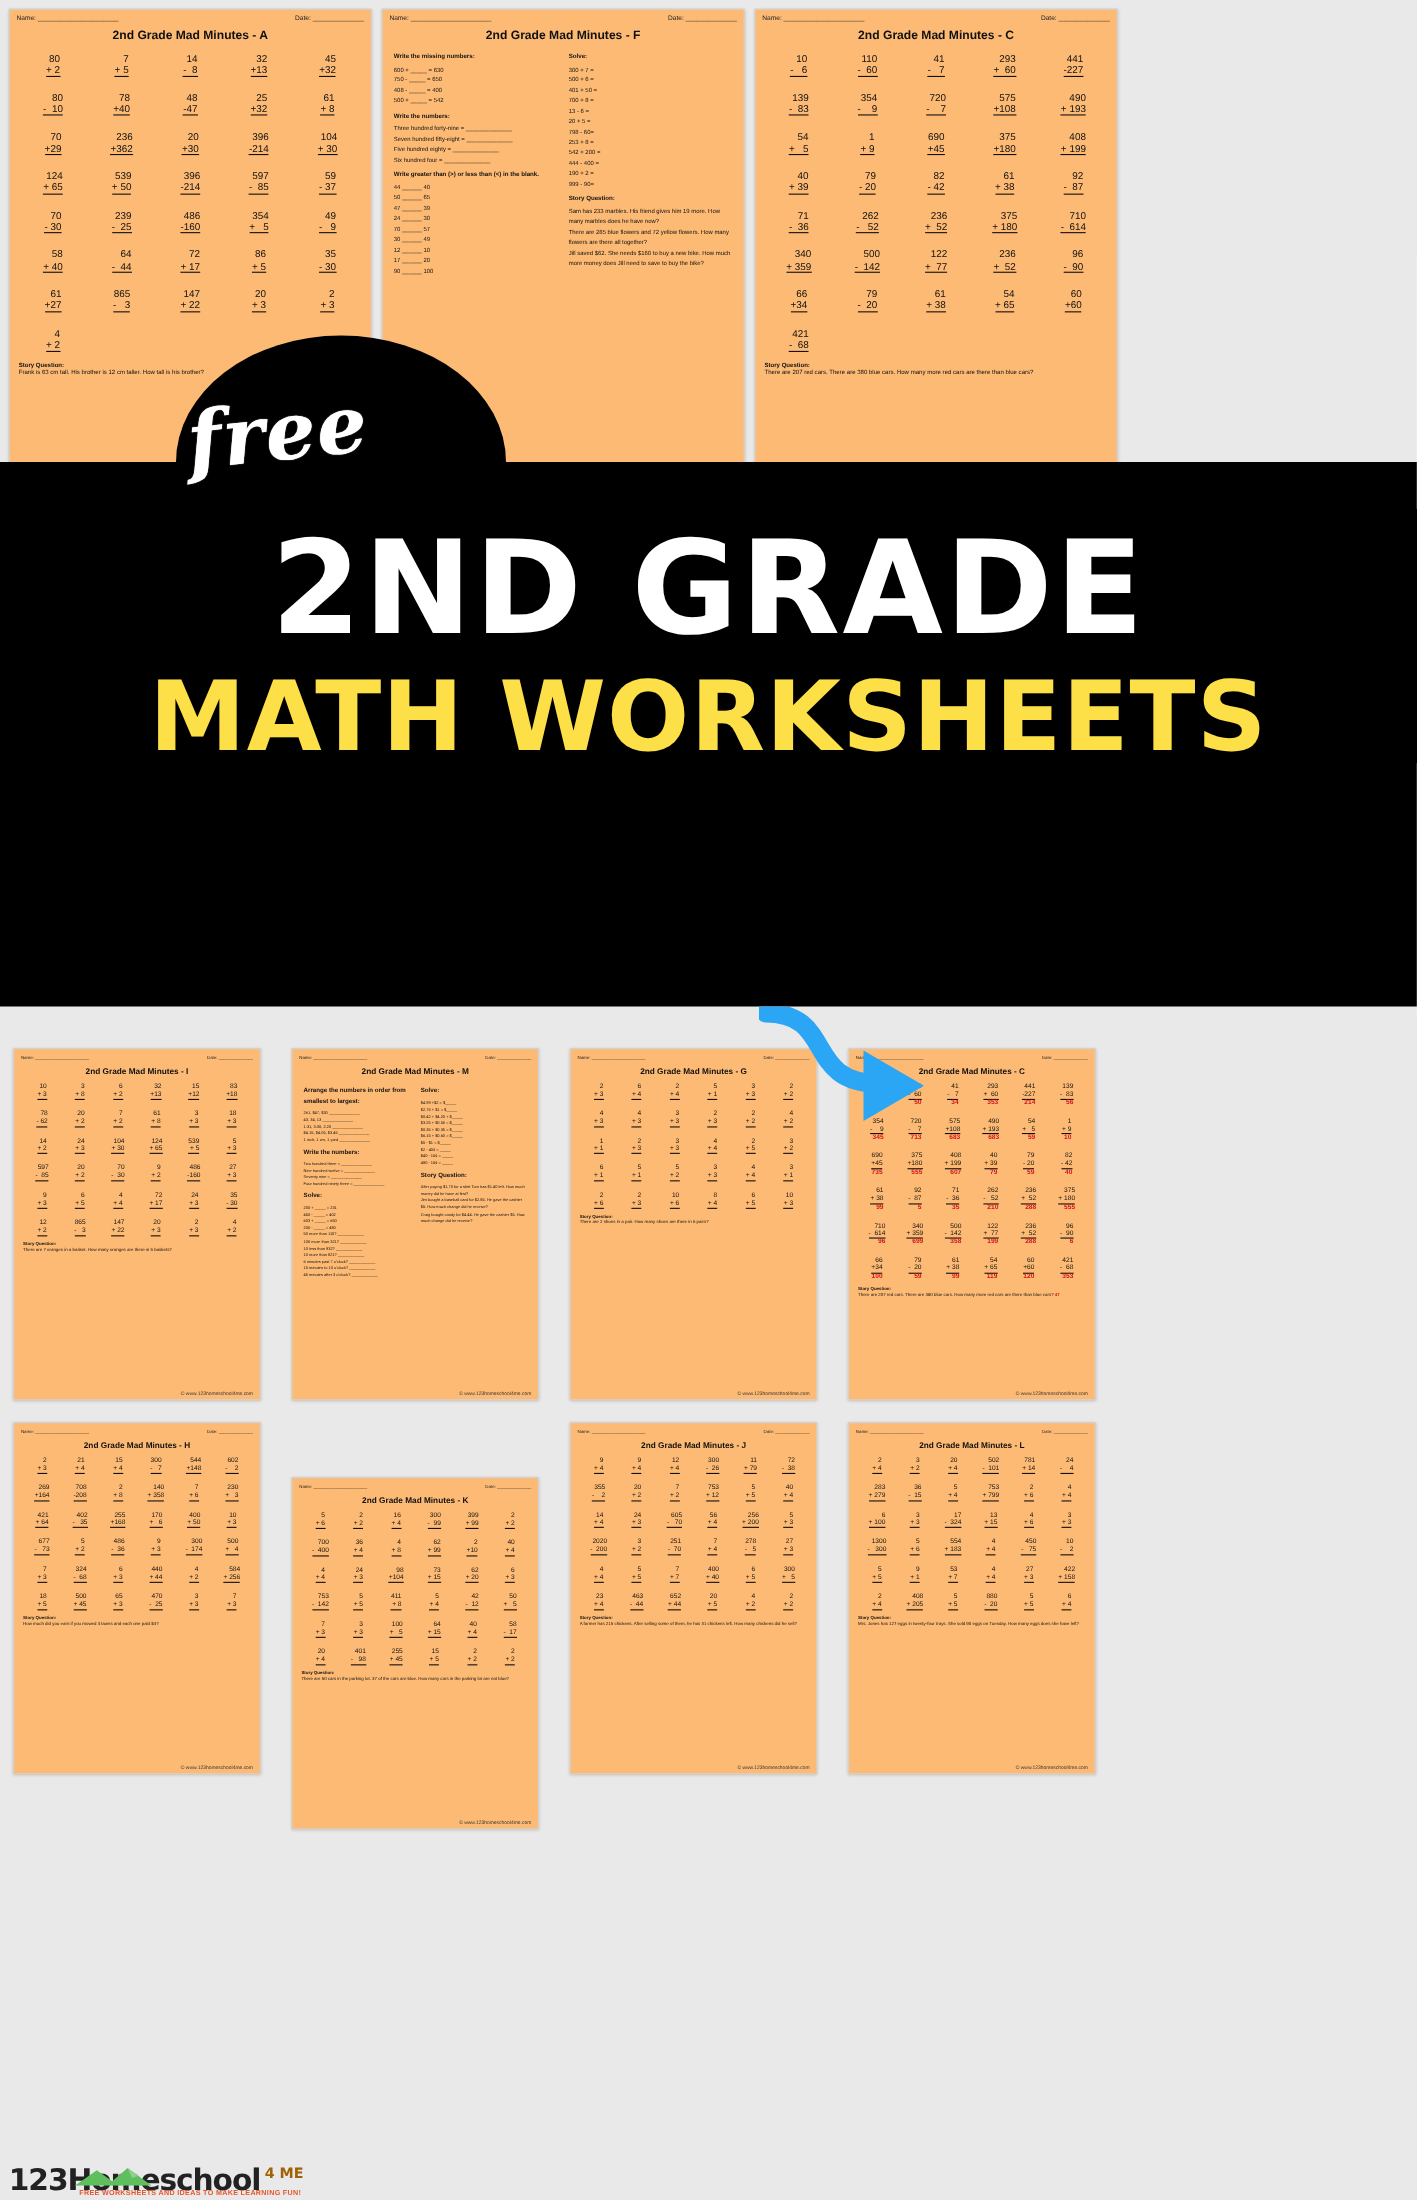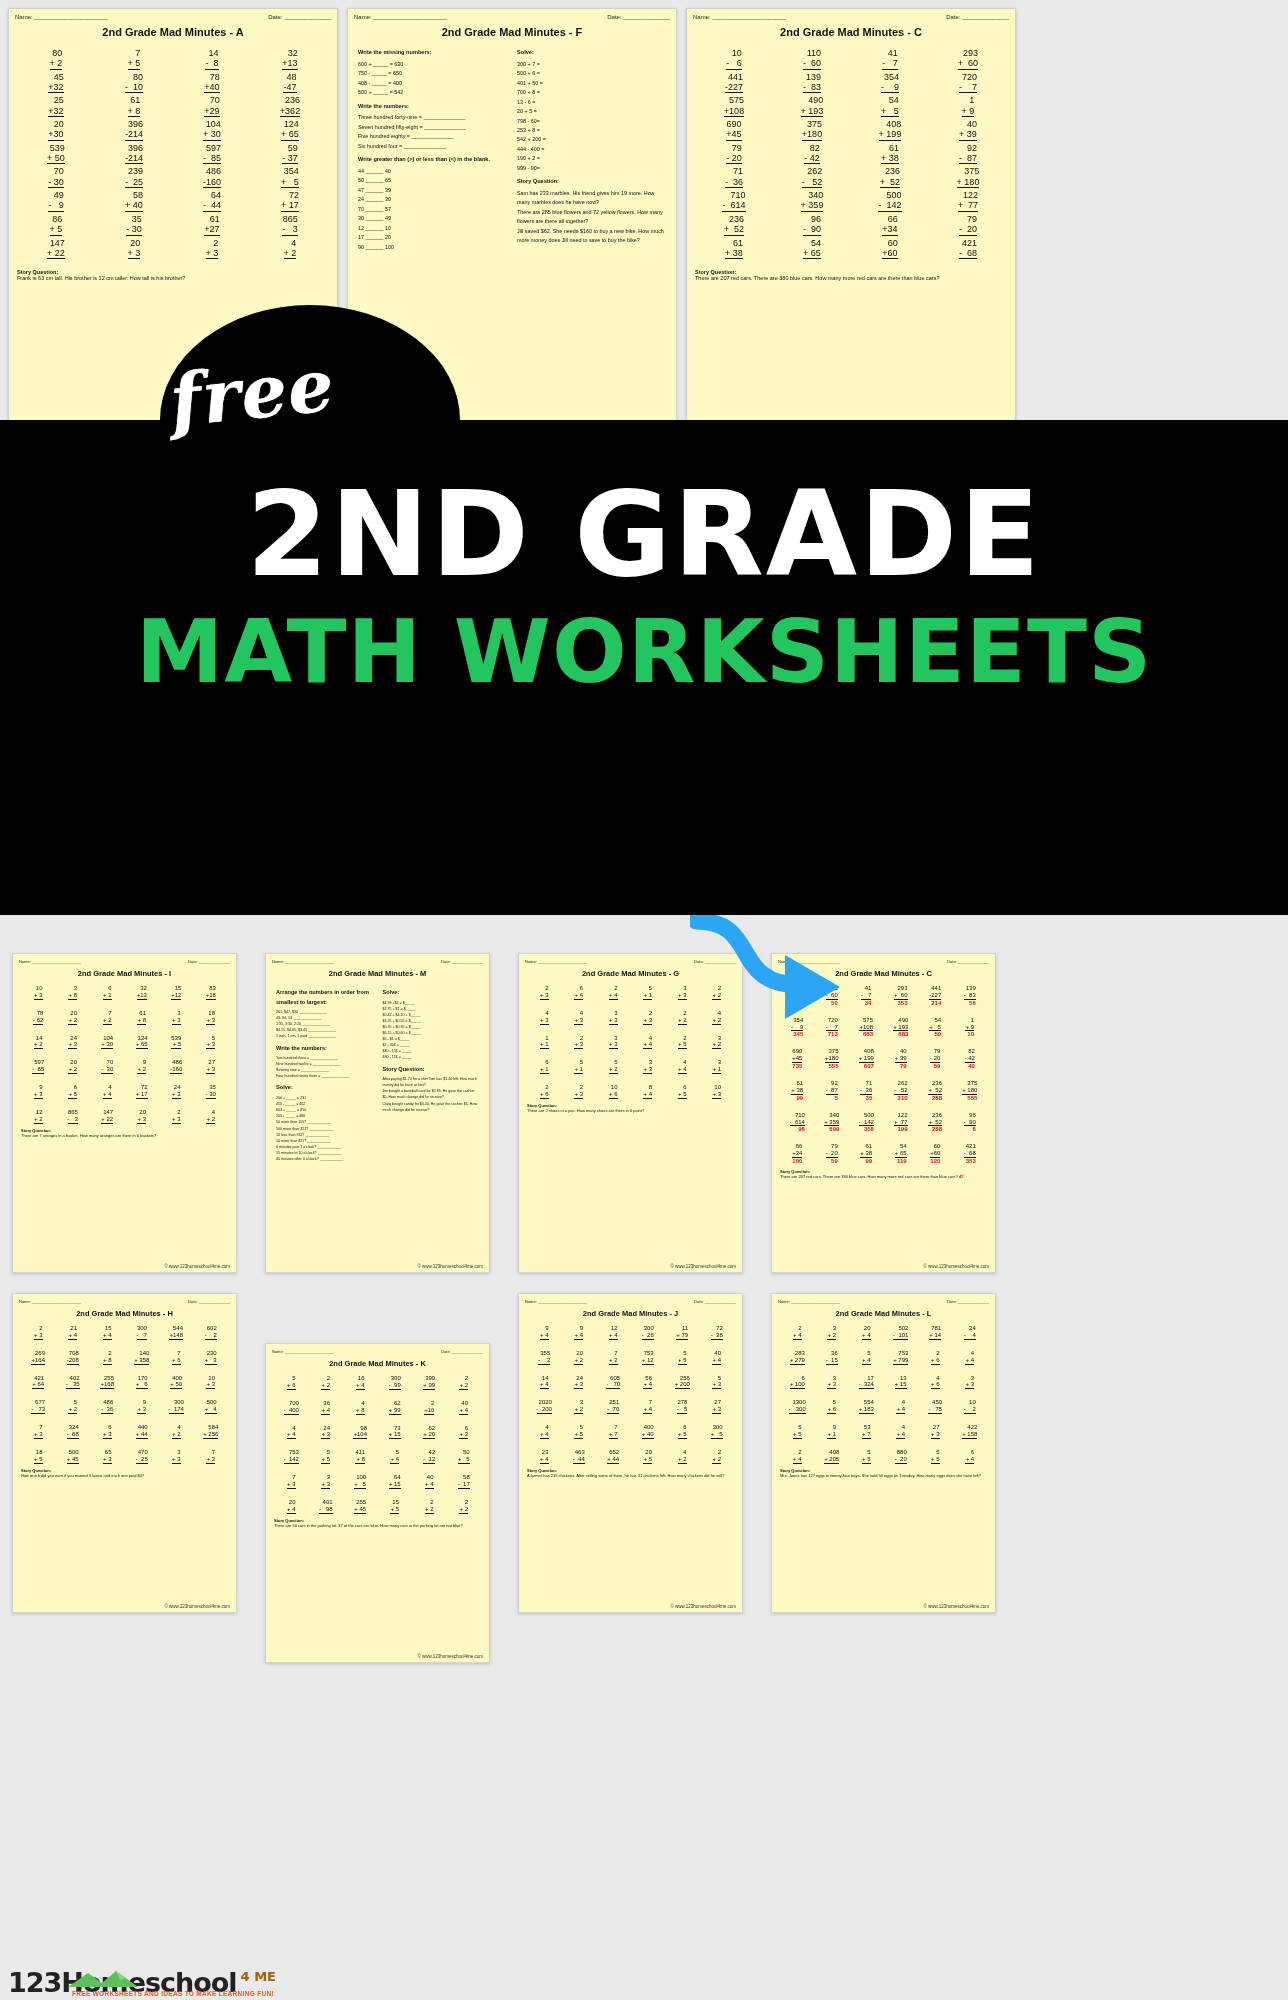--- a/index.html
+++ b/index.html
@@ -8,21 +8,21 @@
     background:#ffffff;
     font-family:"Liberation Sans", sans-serif;
     position:relative;
     overflow:hidden;
   }
   .page{position:absolute;inset:0;background:#e9e9e9;}
 
   
   .sheet{
     position:absolute;
-    background:#fef9c3;
+    background:#fdba74;
     border:1px solid #d2d2d2;
     box-shadow:0 1px 3px rgba(0,0,0,.18);
     box-sizing:border-box;
     overflow:hidden;
   }
   .nameline{
     display:flex;justify-content:space-between;
     font-size:5px;color:#222;padding:0 6px;margin-top:5px;
   }
   .nameline span{white-space:nowrap;}
@@ -48,21 +48,21 @@
   }
   .story b{display:block;}
   .foot{
     position:absolute;bottom:3px;right:6px;font-size:4.5px;color:#333;
   }
 
   
   .top{width:330px;height:455px;top:8px;}
   .top .wtitle{font-size:11px;}
   .top .nameline{font-size:6px;}
-  .top .grid{grid-template-columns:repeat(4,1fr);row-gap:2px;font-size:9px;padding-top:10px;}
+  .top .grid{grid-template-columns:repeat(5,1fr);row-gap:14px;font-size:9px;padding-top:10px;}
   .top .story{font-size:5.5px;margin-top:6px;}
 
   
   .cols2{display:flex;padding:6px 10px;gap:10px;}
   .cols2 .c{flex:1;font-size:5.4px;color:#111;line-height:1.75;}
   .cols2 .c b{font-size:5.6px;display:block;margin:4px 0 2px;}
 
   
   .sm{width:225px;height:320px;margin-top:28px;}
   .sm .wtitle{font-size:7.5px;margin-top:5px;}
@@ -90,21 +90,21 @@
     transform:rotate(-6deg);
     text-shadow:0 0 1px #fff;
   }
   .t1{
     position:absolute;left:0;right:0;top:55px;text-align:center;
     color:#fff;font-family:"DejaVu Sans",sans-serif;font-weight:bold;
     font-size:118px;letter-spacing:2px;line-height:1;
   }
   .t2{
     position:absolute;left:0;right:0;top:188px;text-align:center;
-    color:#22c55e;font-family:"DejaVu Sans",sans-serif;font-weight:bold;
+    color:#fde047;font-family:"DejaVu Sans",sans-serif;font-weight:bold;
     font-size:88px;letter-spacing:1px;line-height:1;
   }
   .t3{
     position:absolute;left:0;right:0;top:290px;text-align:center;
     color:#1e9bf0;font-family:"DejaVu Serif",serif;font-style:italic;font-weight:bold;
     font-size:66px;letter-spacing:0px;line-height:1;
   }
 
   
   .arrow{position:absolute;left:690px;top:915px;z-index:6;}

